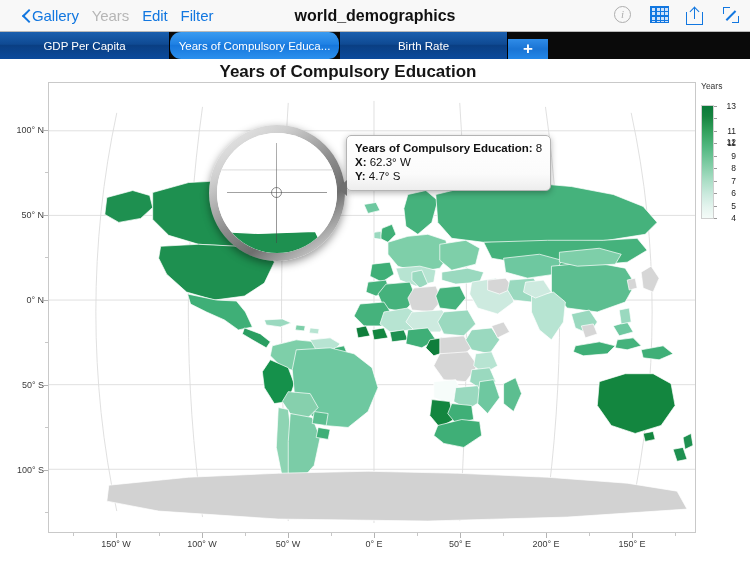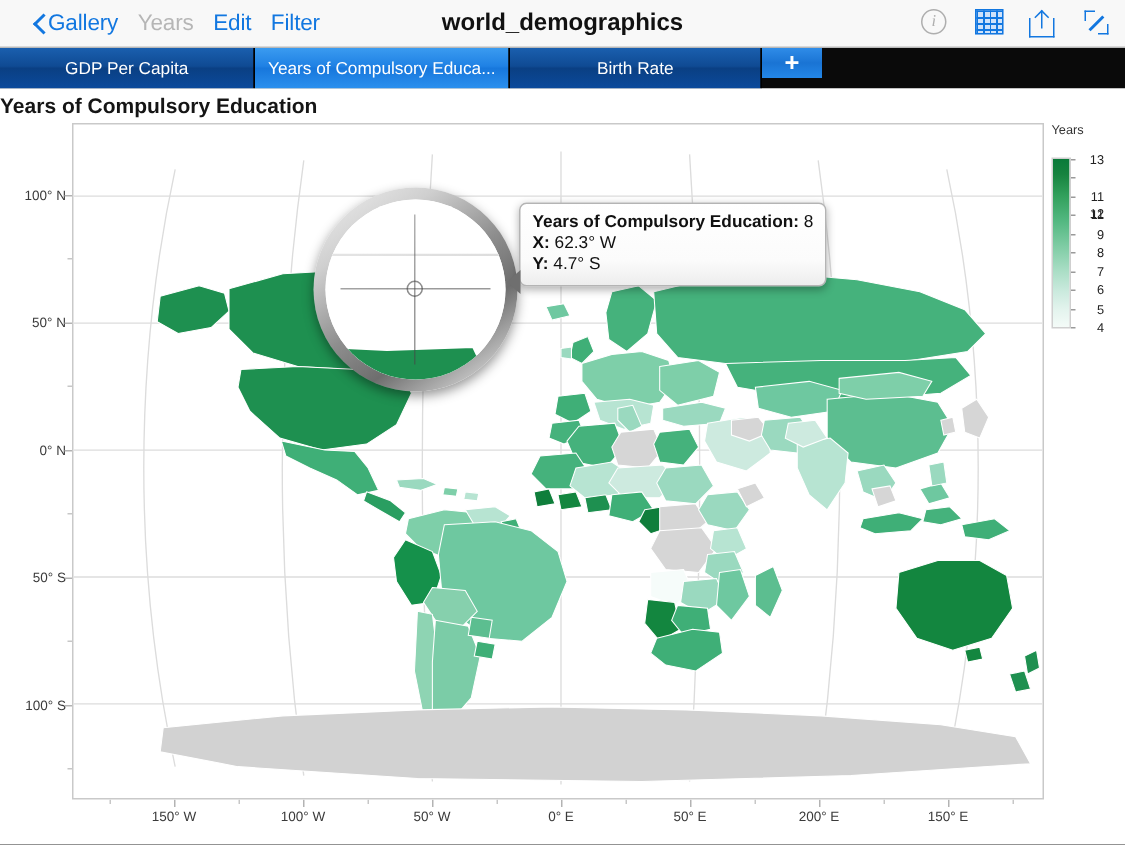--- a/index.html
+++ b/index.html
@@ -83,46 +83,47 @@
   .ico-exp .a1, .ico-exp .a2 {
     position: absolute; width: 7px; height: 7px; border-left: 1.7px solid #1277e0;
     border-top: 1.7px solid #1277e0;
   }
   .ico-exp .a1 { left: 1px; top: 1px; }
   .ico-exp .a2 { right: 1px; bottom: 1px; transform: rotate(180deg); }
 
   
   .tabbar {
     position: absolute; left: 0; top: 32px; width: 750px; height: 27px;
-    background: #0a0a0a; display: flex; align-items: flex-start;
+    background: #0a0a0a; display: flex; align-items: flex-end;
   }
   .tab {
     height: 27px; display: flex; align-items: center; justify-content: center;
     color: #ffffff; font-size: 11.5px; cursor: pointer;
     border-right: 1px solid #000; padding: 0 6px;
     background: linear-gradient(to bottom, #1a5fae 0%, #0f4a93 45%, #0a3f83 50%, #0b4a9c 100%);
     overflow: hidden; white-space: nowrap;
   }
   .tab.active {
     background: linear-gradient(to bottom, #3a9bf0 0%, #1f81e4 45%, #1777dc 50%, #2b90ee 100%);
+    border-radius: 11px;
   }
   .tab-add {
     width: 40px; display: flex; align-items: center; justify-content: center;
     color: #fff; font-size: 17px; font-weight: bold; cursor: pointer;
     background: linear-gradient(to bottom, #2f8ce8 0%, #1a74d4 50%, #2387e8 100%);
   }
 
   
   .chart {
     position: absolute; left: 0; top: 59px; width: 750px; height: 504px;
     background: #ffffff;
   }
   .chart-title {
-    position: absolute; left: 0; top: 3px; width: 696px; text-align: left;
-    font-size: 14px; font-weight: bold; color: #151515;
+    position: absolute; left: 0; top: 3px; width: 696px; text-align: center;
+    font-size: 17px; font-weight: bold; color: #151515;
   }
   .plot-frame {
     position: absolute; left: 48px; top: 23px; width: 648px; height: 451px;
     border: 1px solid #c9c9c9; background: #ffffff;
   }
   .map-svg { position: absolute; left: 0; top: 0; width: 100%; height: 100%; display:block;}
 
   
   .ytick {
     position: absolute; right: 706px; font-size: 9px; color: #3a3a3a;

